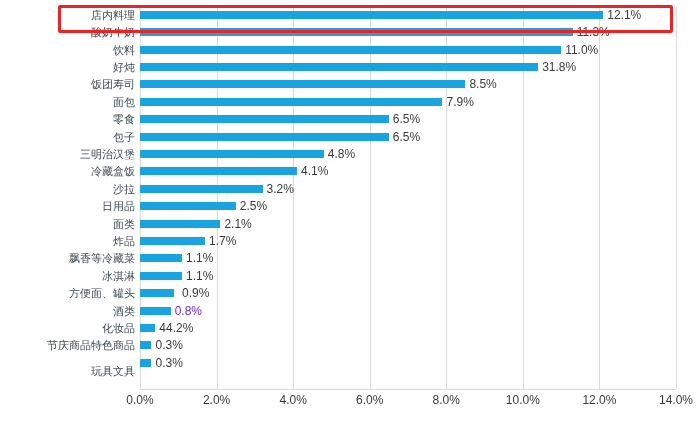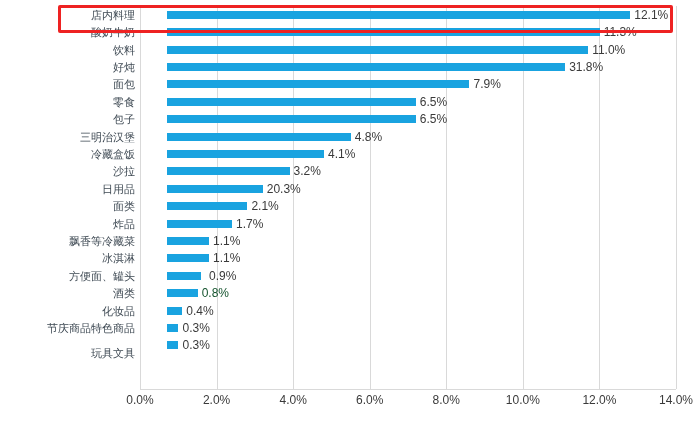--- a/index.html
+++ b/index.html
@@ -38,21 +38,20 @@
     height: 1px;
     background: #d9d9d9;
   }
 
   
   #rows {
     position: absolute;
     left: 0; top: 6px;
     width: 700px;
     height: 383px;
-    padding-left: 27px;
   }
   .row {
     position: relative;
     width: 100%;
     height: 17.41px;
   }
   .cat-label {
     position: absolute;
     right: 565px;      
     top: 50%;
@@ -138,20 +137,25 @@
         <span class="cat-label" style="color: rgb(63, 74, 84);">饮料</span>
         <div class="bar" style="width: 421.143px; background: rgb(25, 163, 224);"></div>
         <span class="val-label" style="left: 565.143px; color: rgb(58, 58, 58);">11.0%</span>
       </div>
       <div class="row">
         <span class="cat-label" style="color: rgb(63, 74, 84);">好炖</span>
         <div class="bar" style="width: 398.171px; background: rgb(25, 163, 224);"></div>
         <span class="val-label" style="left: 542.171px; color: rgb(58, 58, 58);">31.8%</span>
       </div>
       <div class="row">
+        <span class="cat-label" style="color: rgb(63, 74, 84);">饭团寿司</span>
+        <div class="bar" style="width: 325.429px; background: rgb(25, 163, 224);"></div>
+        <span class="val-label" style="left: 469.429px; color: rgb(58, 58, 58);">8.5%</span>
+      </div>
+      <div class="row">
         <span class="cat-label" style="color: rgb(63, 74, 84);">面包</span>
         <div class="bar" style="width: 302.457px; background: rgb(25, 163, 224);"></div>
         <span class="val-label" style="left: 446.457px; color: rgb(58, 58, 58);">7.9%</span>
       </div>
       <div class="row">
         <span class="cat-label" style="color: rgb(63, 74, 84);">零食</span>
         <div class="bar" style="width: 248.857px; background: rgb(25, 163, 224);"></div>
         <span class="val-label" style="left: 392.857px; color: rgb(58, 58, 58);">6.5%</span>
       </div>
       <div class="row">
@@ -170,21 +174,21 @@
         <span class="val-label" style="left: 300.971px; color: rgb(58, 58, 58);">4.1%</span>
       </div>
       <div class="row">
         <span class="cat-label" style="color: rgb(63, 74, 84);">沙拉</span>
         <div class="bar" style="width: 122.514px; background: rgb(25, 163, 224);"></div>
         <span class="val-label" style="left: 266.514px; color: rgb(58, 58, 58);">3.2%</span>
       </div>
       <div class="row">
         <span class="cat-label" style="color: rgb(63, 74, 84);">日用品</span>
         <div class="bar" style="width: 95.7143px; background: rgb(25, 163, 224);"></div>
-        <span class="val-label" style="left: 239.714px; color: rgb(58, 58, 58);">20.3%</span>
+        <span class="val-label" style="left: 239.714px; color: rgb(58, 58, 58);">2.5%</span>
       </div>
       <div class="row">
         <span class="cat-label" style="color: rgb(63, 74, 84);">面类</span>
         <div class="bar" style="width: 80.4px; background: rgb(25, 163, 224);"></div>
         <span class="val-label" style="left: 224.4px; color: rgb(58, 58, 58);">2.1%</span>
       </div>
       <div class="row">
         <span class="cat-label" style="color: rgb(63, 74, 84);">炸品</span>
         <div class="bar" style="width: 65.0857px; background: rgb(25, 163, 224);"></div>
         <span class="val-label" style="left: 209.086px; color: rgb(58, 58, 58);">1.7%</span>
@@ -200,26 +204,26 @@
         <span class="val-label" style="left: 186.114px; color: rgb(58, 58, 58);">1.1%</span>
       </div>
       <div class="row">
         <span class="cat-label" style="color: rgb(63, 74, 84);">方便面、罐头</span>
         <div class="bar" style="width: 34.4571px; background: rgb(25, 163, 224);"></div>
         <span class="val-label" style="left: 182px; color: rgb(58, 58, 58);">0.9%</span>
       </div>
       <div class="row">
         <span class="cat-label" style="color: rgb(63, 74, 84);">酒类</span>
         <div class="bar" style="width: 30.6286px; background: rgb(25, 163, 224);"></div>
-        <span class="val-label" style="left: 174.629px; color: #14532d;">0.8%</span>
+        <span class="val-label" style="left: 174.629px; color: #6d28d9;">0.8%</span>
       </div>
       <div class="row">
         <span class="cat-label" style="color: rgb(63, 74, 84);">化妆品</span>
         <div class="bar" style="width: 15.3143px; background: rgb(25, 163, 224);"></div>
-        <span class="val-label" style="left: 159.314px; color: rgb(58, 58, 58);">0.4%</span>
+        <span class="val-label" style="left: 159.314px; color: rgb(58, 58, 58);">44.2%</span>
       </div>
       <div class="row">
         <span class="cat-label" style="color: rgb(63, 74, 84);">节庆商品特色商品</span>
         <div class="bar" style="width: 11.4857px; background: rgb(25, 163, 224);"></div>
         <span class="val-label" style="left: 155.486px; color: rgb(58, 58, 58);">0.3%</span>
       </div>
       <div class="row">
         <span class="cat-label" style="color: rgb(63, 74, 84); margin-top: 8px;">玩具文具</span>
         <div class="bar" style="width: 11.4857px; background: rgb(25, 163, 224);"></div>
         <span class="val-label" style="left: 155.486px; color: rgb(58, 58, 58);">0.3%</span>

